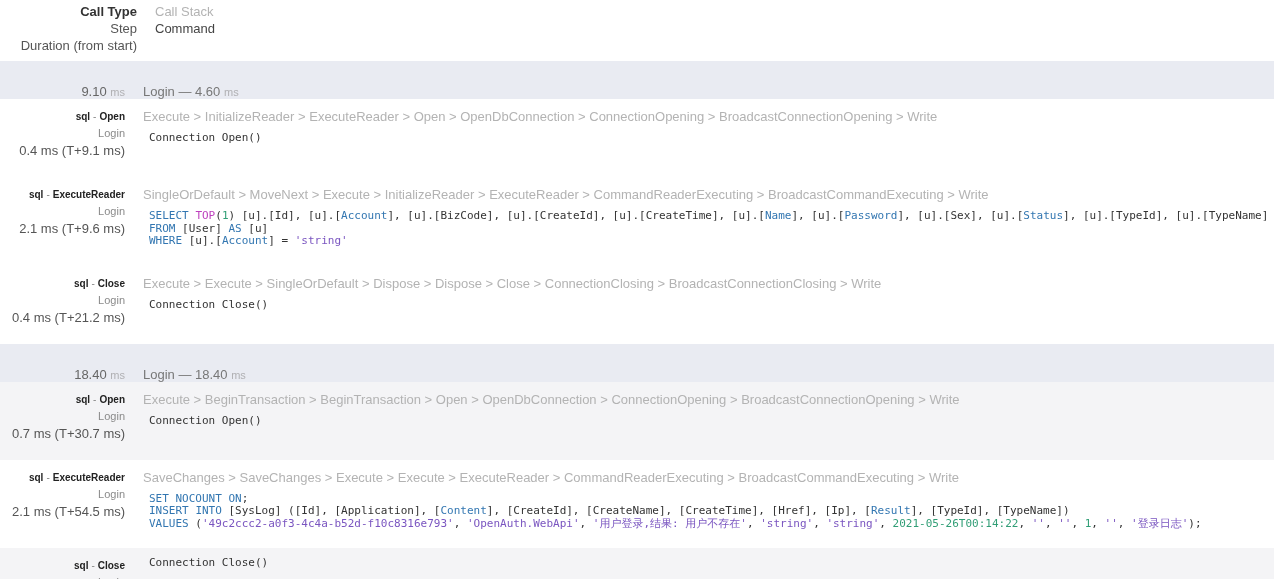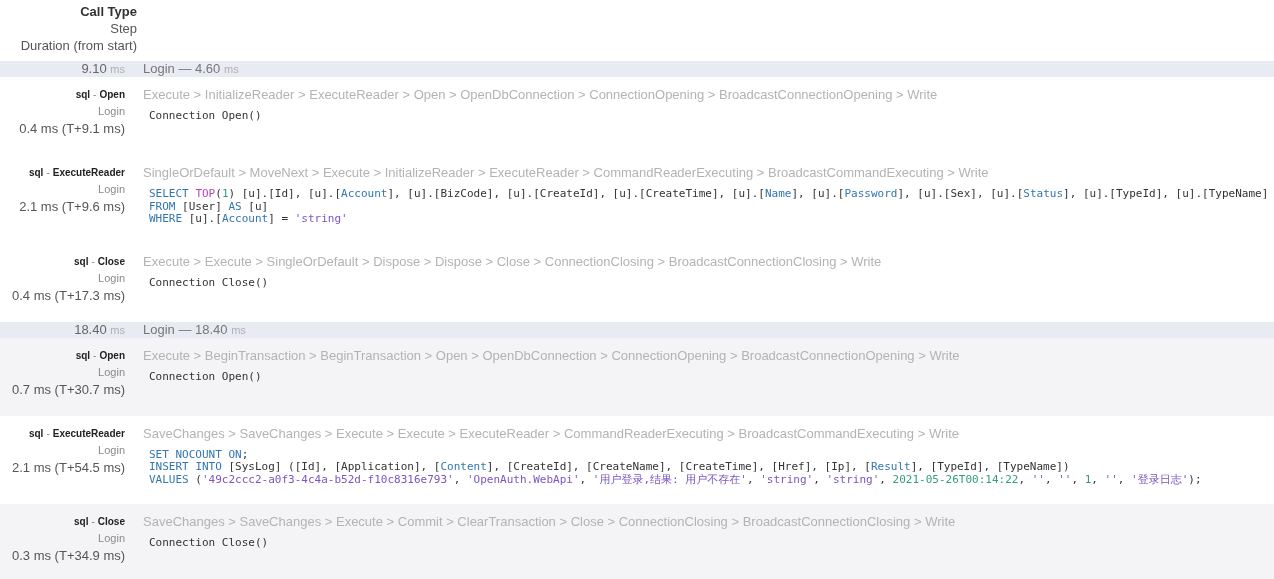--- a/index.html
+++ b/index.html
@@ -12,21 +12,21 @@
   .right { flex: 1 1 auto; min-width: 0; padding-left: 8px; }
 
   
   .row.header { padding: 3px 12px 7px; font-size: 13px; line-height: 17px; }
   .h-calltype { font-weight: bold; color: #333; }
   .h-step, .h-duration { color: #555; }
   .h-callstack { color: #b3b3b3; }
   .h-command { color: #444; }
 
   
-  .row.gap { background: var(--gapbg, #e9ebf2); height: 16px; align-items: flex-start; font-size: 13px; }
+  .row.gap { background: var(--gapbg, #e9ebf2); height: 38px; align-items: flex-end; font-size: 13px; }
   .gap-duration { color: #666; }
   .gap-label { color: #777; }
   .unit { color: #b0b0b3; font-size: 11px; }
 
   
   .row.sql { padding: 9px 0 18px; }
   .row.sql.shaded { background: var(--shadedbg, #f4f4f6); }
   .calltype { font-size: 10px; line-height: 17px; color: #999; white-space: nowrap; }
   .calltype b { color: #222; }
   .calltype .sep { margin: 0 3px; color: #888; }
@@ -45,20 +45,24 @@
 </head>
 <body>
 
 <div class="profiler">
 
   <div class="row header">
     <div class="left">
       <div class="h-calltype">Call Type</div>
       <div class="h-step">Step</div>
       <div class="h-duration">Duration (from start)</div>
+    </div>
+    <div class="right">
+      <div class="h-callstack">Call Stack</div>
+      <div class="h-command">Command</div>
     </div>
   </div>
 
   <div>
       <div class="row gap">
         <div class="left"><span class="gap-duration">9.10</span> <span class="unit">ms</span></div>
         <div class="right"><span class="gap-label">Login — 4.60</span> <span class="unit">ms</span></div>
       </div>
       <div class="row sql">
         <div class="left">
@@ -79,21 +83,21 @@
         </div>
         <div class="right">
           <div class="stack">SingleOrDefault &gt; MoveNext &gt; Execute &gt; InitializeReader &gt; ExecuteReader &gt; CommandReaderExecuting &gt; BroadcastCommandExecuting &gt; Write</div>
           <pre class="code"><div class="codeline"><span class="kwd">SELECT</span><span class="pln"> </span><span class="typ">TOP</span><span class="pln">(</span><span class="lit">1</span><span class="pln">) [u].[Id], [u].[</span><span class="kwd">Account</span><span class="pln">], [u].[BizCode], [u].[CreateId], [u].[CreateTime], [u].[</span><span class="kwd">Name</span><span class="pln">], [u].[</span><span class="kwd">Password</span><span class="pln">], [u].[Sex], [u].[</span><span class="kwd">Status</span><span class="pln">], [u].[TypeId], [u].[TypeName]</span></div><div class="codeline"><span class="kwd">FROM</span><span class="pln"> [User] </span><span class="kwd">AS</span><span class="pln"> [u]</span></div><div class="codeline"><span class="kwd">WHERE</span><span class="pln"> [u].[</span><span class="kwd">Account</span><span class="pln">] = </span><span class="str">'string'</span></div></pre>
         </div>
       </div>
       <div class="row sql">
         <div class="left">
           <div class="calltype"><b>sql</b><span class="sep">-</span><b>Close</b></div>
           <div class="step">Login</div>
-          <div class="dur">0.4 ms (T+17.3 ms)</div>
+          <div class="dur">0.4 ms (T+21.2 ms)</div>
         </div>
         <div class="right">
           <div class="stack">Execute &gt; Execute &gt; SingleOrDefault &gt; Dispose &gt; Dispose &gt; Close &gt; ConnectionClosing &gt; BroadcastConnectionClosing &gt; Write</div>
           <pre class="code"><div class="codeline"><span class="pln">Connection Close()</span></div></pre>
         </div>
       </div>
       <div class="row gap">
         <div class="left"><span class="gap-duration">18.40</span> <span class="unit">ms</span></div>
         <div class="right"><span class="gap-label">Login — 18.40</span> <span class="unit">ms</span></div>
       </div>
@@ -119,19 +123,18 @@
           <pre class="code"><div class="codeline"><span class="kwd">SET</span><span class="pln"> </span><span class="kwd">NOCOUNT</span><span class="pln"> </span><span class="kwd">ON</span><span class="pln">;</span></div><div class="codeline"><span class="kwd">INSERT</span><span class="pln"> </span><span class="kwd">INTO</span><span class="pln"> [SysLog] ([Id], [Application], [</span><span class="kwd">Content</span><span class="pln">], [CreateId], [CreateName], [CreateTime], [Href], [Ip], [</span><span class="kwd">Result</span><span class="pln">], [TypeId], [TypeName])</span></div><div class="codeline"><span class="kwd">VALUES</span><span class="pln"> (</span><span class="str">'49c2ccc2-a0f3-4c4a-b52d-f10c8316e793'</span><span class="pln">, </span><span class="str">'OpenAuth.WebApi'</span><span class="pln">, </span><span class="str">'用户登录,结果: 用户不存在'</span><span class="pln">, </span><span class="str">'string'</span><span class="pln">, </span><span class="str">'string'</span><span class="pln">, </span><span class="lit">2021-05-26T00:14:22</span><span class="pln">, </span><span class="str">''</span><span class="pln">, </span><span class="str">''</span><span class="pln">, </span><span class="lit">1</span><span class="pln">, </span><span class="str">''</span><span class="pln">, </span><span class="str">'登录日志'</span><span class="pln">);</span></div></pre>
         </div>
       </div>
       <div class="row sql shaded">
         <div class="left">
           <div class="calltype"><b>sql</b><span class="sep">-</span><b>Close</b></div>
           <div class="step">Login</div>
           <div class="dur">0.3 ms (T+34.9 ms)</div>
         </div>
         <div class="right">
-          <div class="stack">SaveChanges &gt; SaveChanges &gt; Execute &gt; Commit &gt; ClearTransaction &gt; Close &gt; ConnectionClosing &gt; BroadcastConnectionClosing &gt; Write</div>
           <pre class="code"><div class="codeline"><span class="pln">Connection Close()</span></div></pre>
         </div>
       </div>
     </div>
 
 </div>
 
 </body></html>

